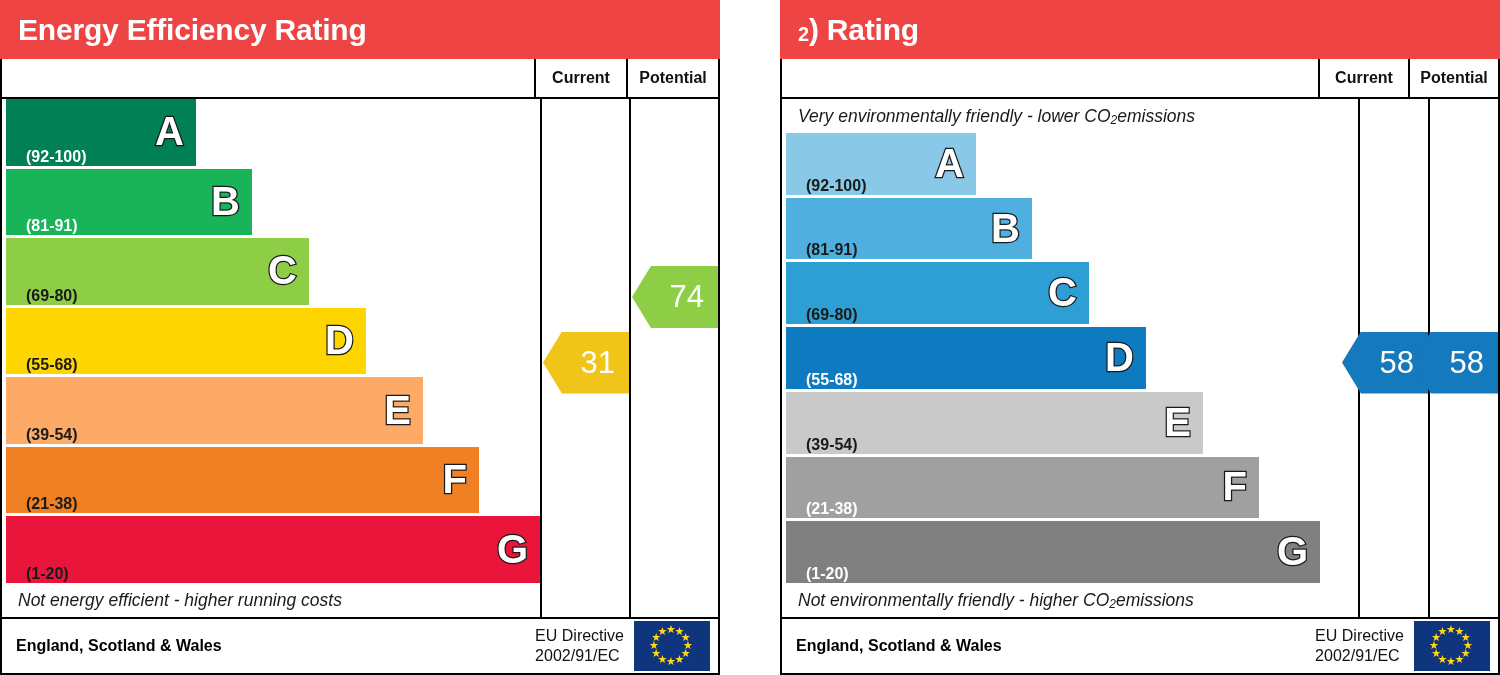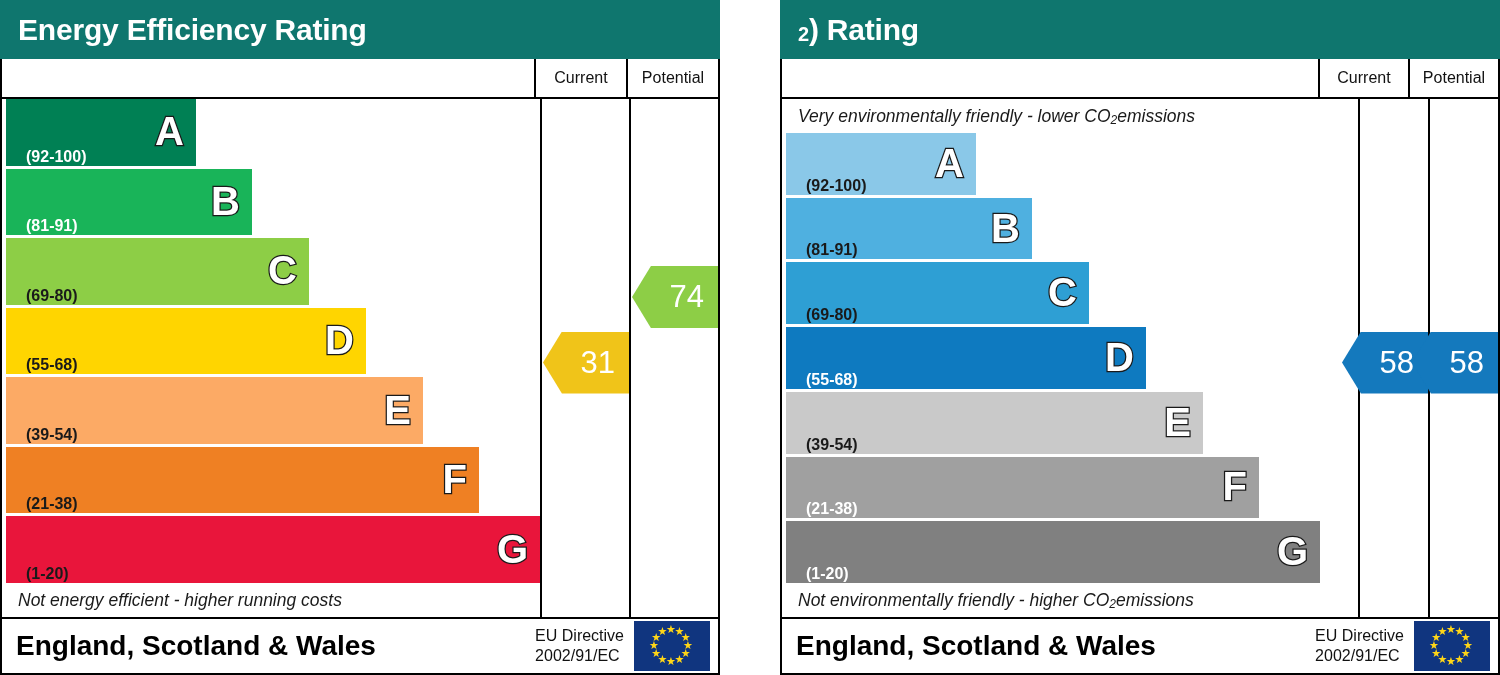--- a/index.html
+++ b/index.html
@@ -21,21 +21,21 @@
     position: relative;
     width: 720px;
     height: 675px;
     display: flex;
     flex-direction: column;
   }
   .cert.right { width: 725px; }
 
   .cert-title {
     height: 59px;
-    background: #0f766e;
+    background: #ef4444;
     color: #ffffff;
     font-size: 30px;
     font-weight: bold;
     display: flex;
     align-items: center;
     padding-left: 18px;
     letter-spacing: -0.2px;
   }
   .cert-title sub { font-size: 20px; vertical-align: baseline; position: relative; top: 5px; }
 
@@ -55,21 +55,21 @@
     border-bottom: 2px solid #000;
   }
   .hdr-blank { flex: 1; }
   .hdr-cell {
     width: 92px;
     border-left: 2px solid #000;
     display: flex;
     align-items: center;
     justify-content: center;
     font-size: 16px;
-    font-weight: normal;
+    font-weight: bold;
     color: #111;
   }
   .cert.right .hdr-cell { width: 90px; }
 
   
   .chart-row {
     flex: 1;
     display: flex;
     position: relative;
   }
@@ -153,21 +153,21 @@
   
   .footer {
     height: 56px;
     border-top: 2px solid #000;
     display: flex;
     align-items: center;
     padding: 0 8px 0 14px;
   }
   .footer-region {
     flex: 1;
-    font-size: 28px;
+    font-size: 16px;
     font-weight: bold;
     color: #000;
   }
   .footer-directive {
     font-size: 16px;
     line-height: 1.22;
     text-align: left;
     color: #111;
     padding-right: 10px;
   }

